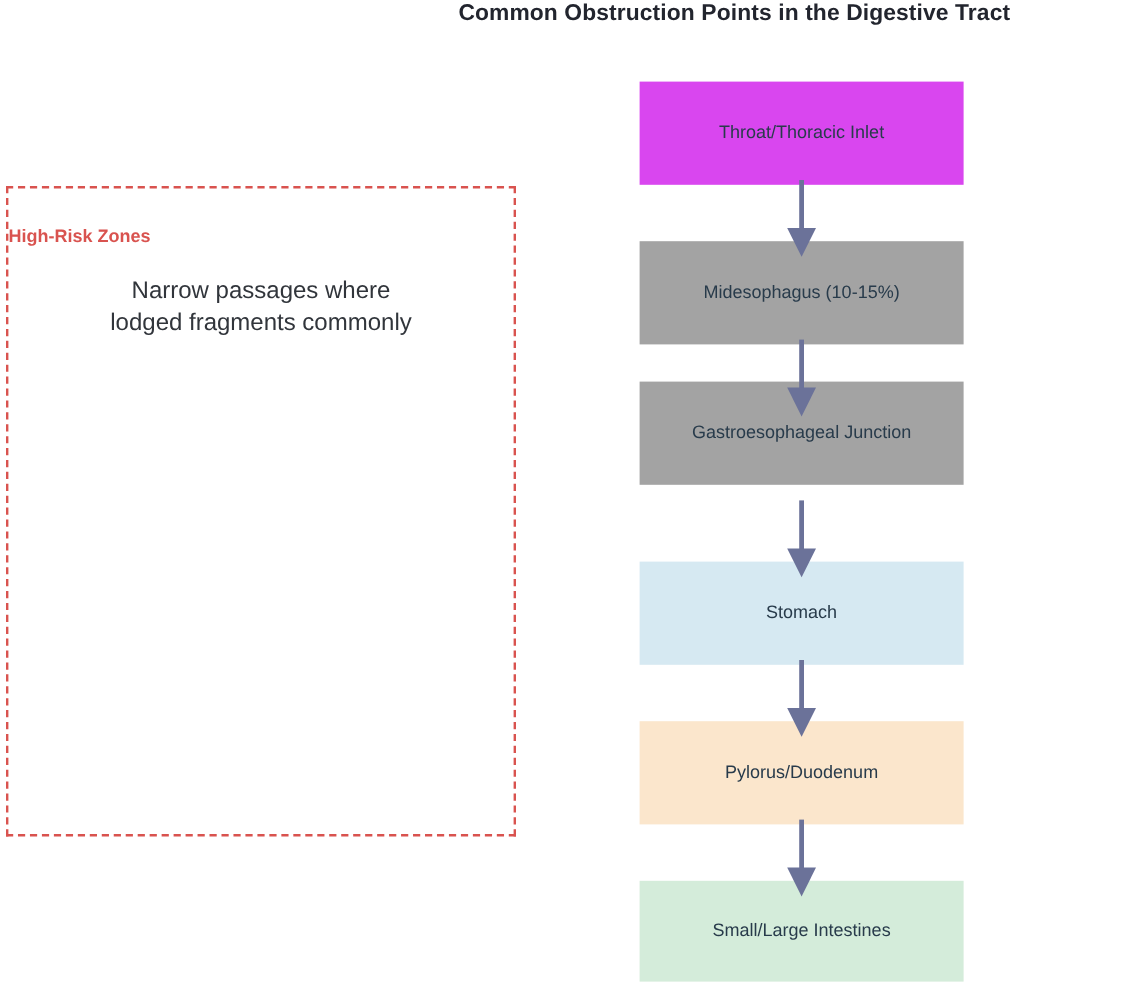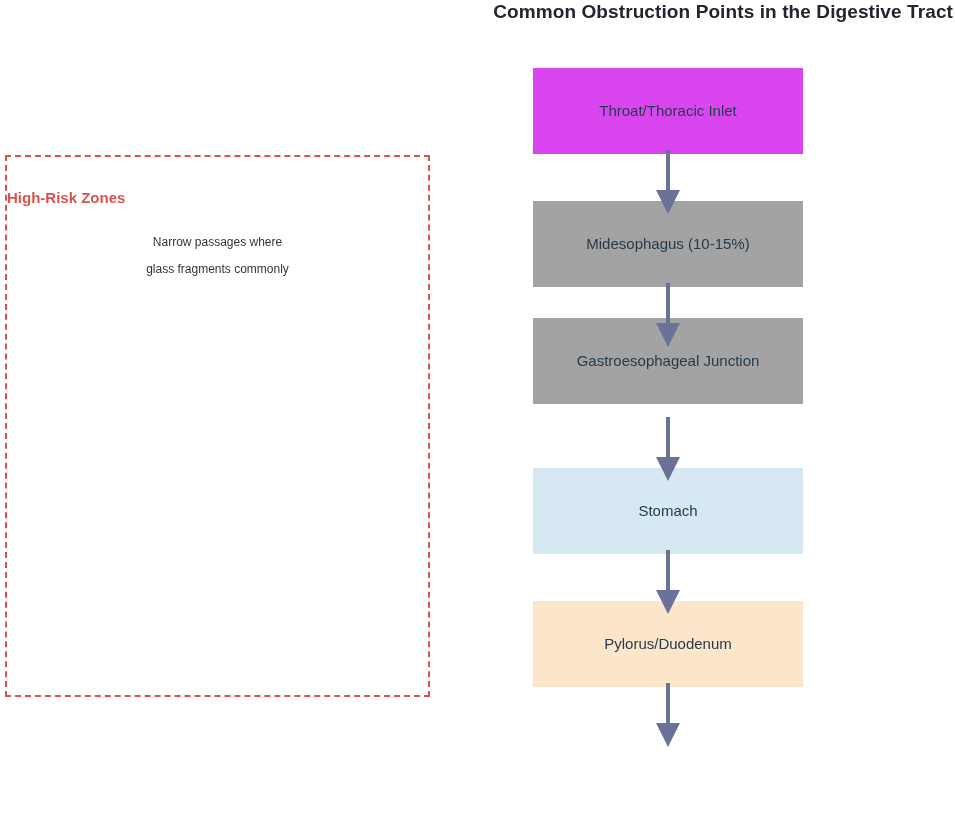--- a/index.html
+++ b/index.html
@@ -22,21 +22,21 @@
     width: 955px;
     height: 818px;
   }
 
   
   .chart-title {
     position: absolute;
     left: 382px;
     top: 1px;
     width: 571px;
-    text-align: right;
+    text-align: left;
     font-size: 19px;
     font-weight: bold;
     color: #22252e;
     letter-spacing: 0.1px;
     white-space: nowrap;
   }
 
   
   .flow-node {
     position: absolute;
@@ -96,38 +96,38 @@
     font-size: 15px;
     font-weight: bold;
     color: #d9534f;
   }
   .risk-body {
     position: absolute;
     left: 0;
     top: 72px;
     width: 100%;
     text-align: center;
-    font-size: 12px;
+    font-size: 20px;
     line-height: 26.5px;
     color: #31353b;
   }
   .risk-body .risk-line { display: block; }
 </style>
 </head>
 <body>
 
 <div id="canvas">
 
   <div class="chart-title">Common Obstruction Points in the Digestive Tract</div>
 
   <div class="risk-panel">
     <div class="risk-title">High-Risk Zones</div>
     <div class="risk-body">
       <span class="risk-line">Narrow passages where</span>
-      <span class="risk-line">glass fragments commonly</span>
+      <span class="risk-line">lodged fragments commonly</span>
     </div>
   </div>
 
   <div class="flow-node node-0">
     <span class="node-label">Throat/Thoracic Inlet</span>
   </div>
 
   <div class="flow-node node-1">
     <span class="node-label">Midesophagus (10-15%)</span>
   </div>
@@ -137,20 +137,23 @@
   </div>
 
   <div class="flow-node node-4">
     <span class="node-label">Pylorus/Duodenum</span>
   </div>
 
   <div class="flow-node node-3">
     <span class="node-label">Stomach</span>
   </div>
 
+  <div class="flow-node node-5">
+    <span class="node-label">Small/Large Intestines</span>
+  </div>
 
   <svg class="flow-arrow arrow-0" viewBox="0 0 26 64">
     <line x1="13" y1="0" x2="13" y2="48" stroke="#6b7299" stroke-width="4"></line>
     <polygon points="1,40 25,40 13,64" fill="#6b7299"></polygon>
   </svg>
 
   <svg class="flow-arrow arrow-1" viewBox="0 0 26 64">
     <line x1="13" y1="0" x2="13" y2="48" stroke="#6b7299" stroke-width="4"></line>
     <polygon points="1,40 25,40 13,64" fill="#6b7299"></polygon>
   </svg>

